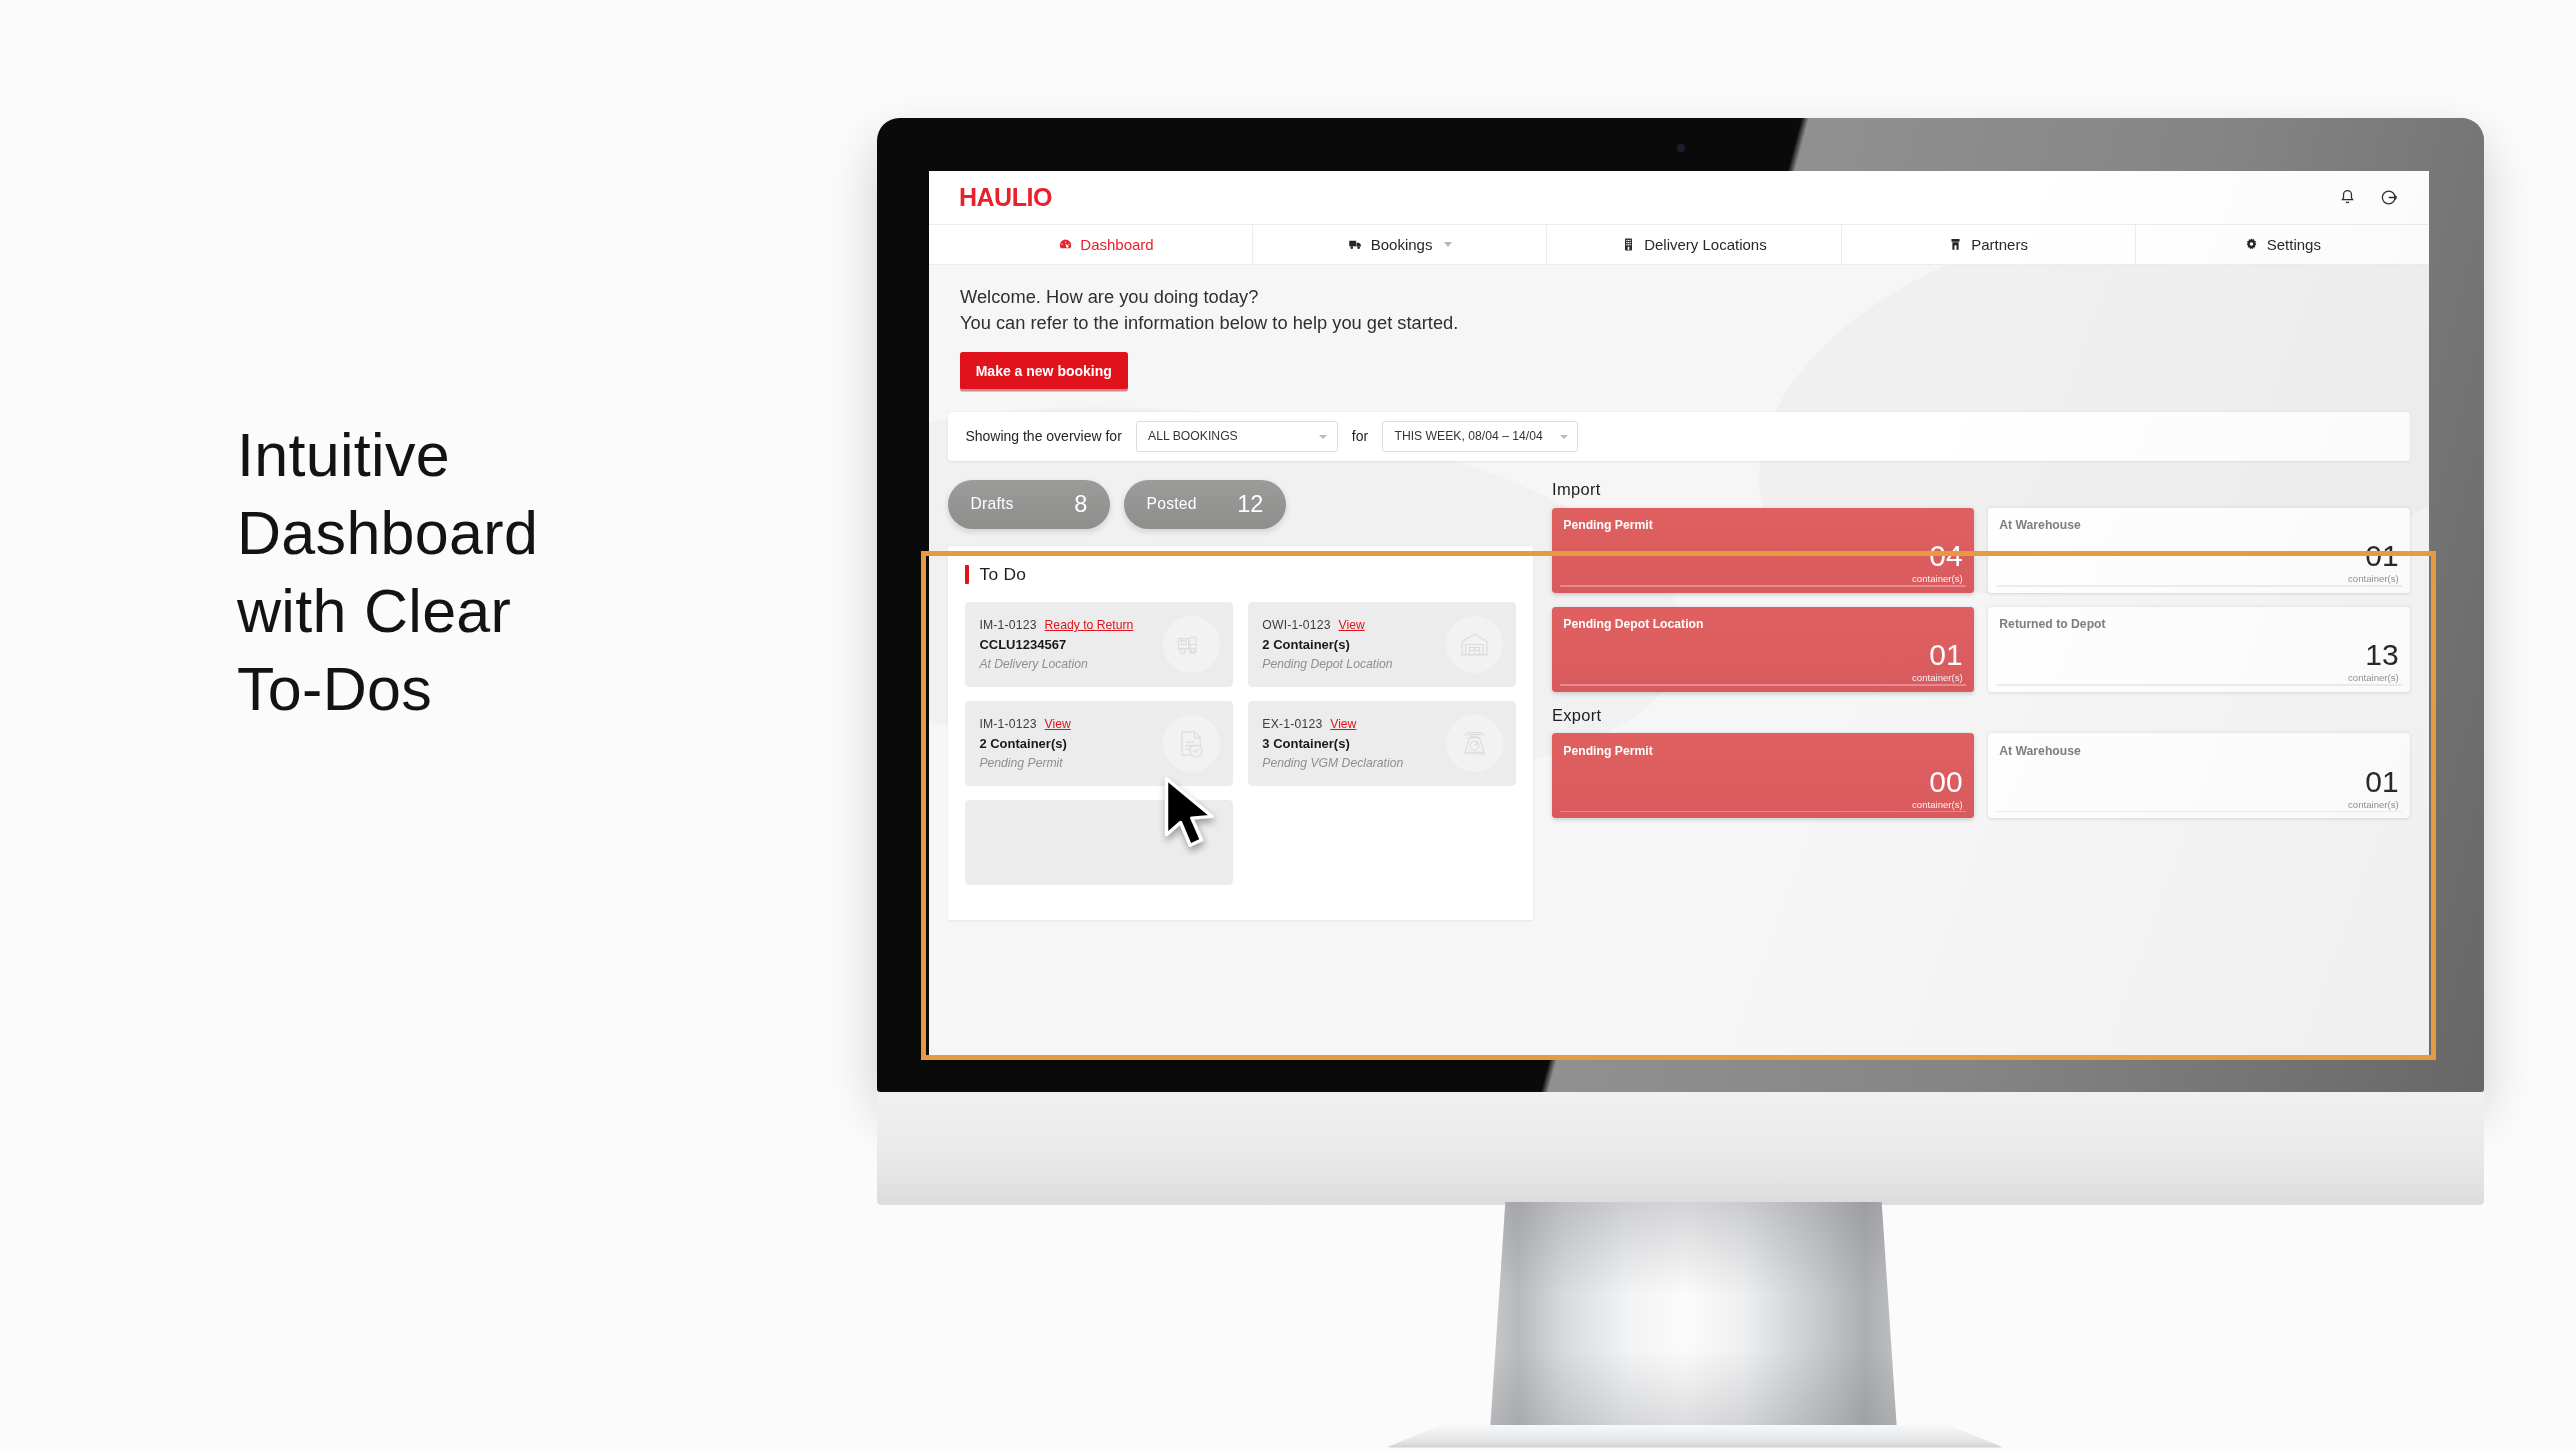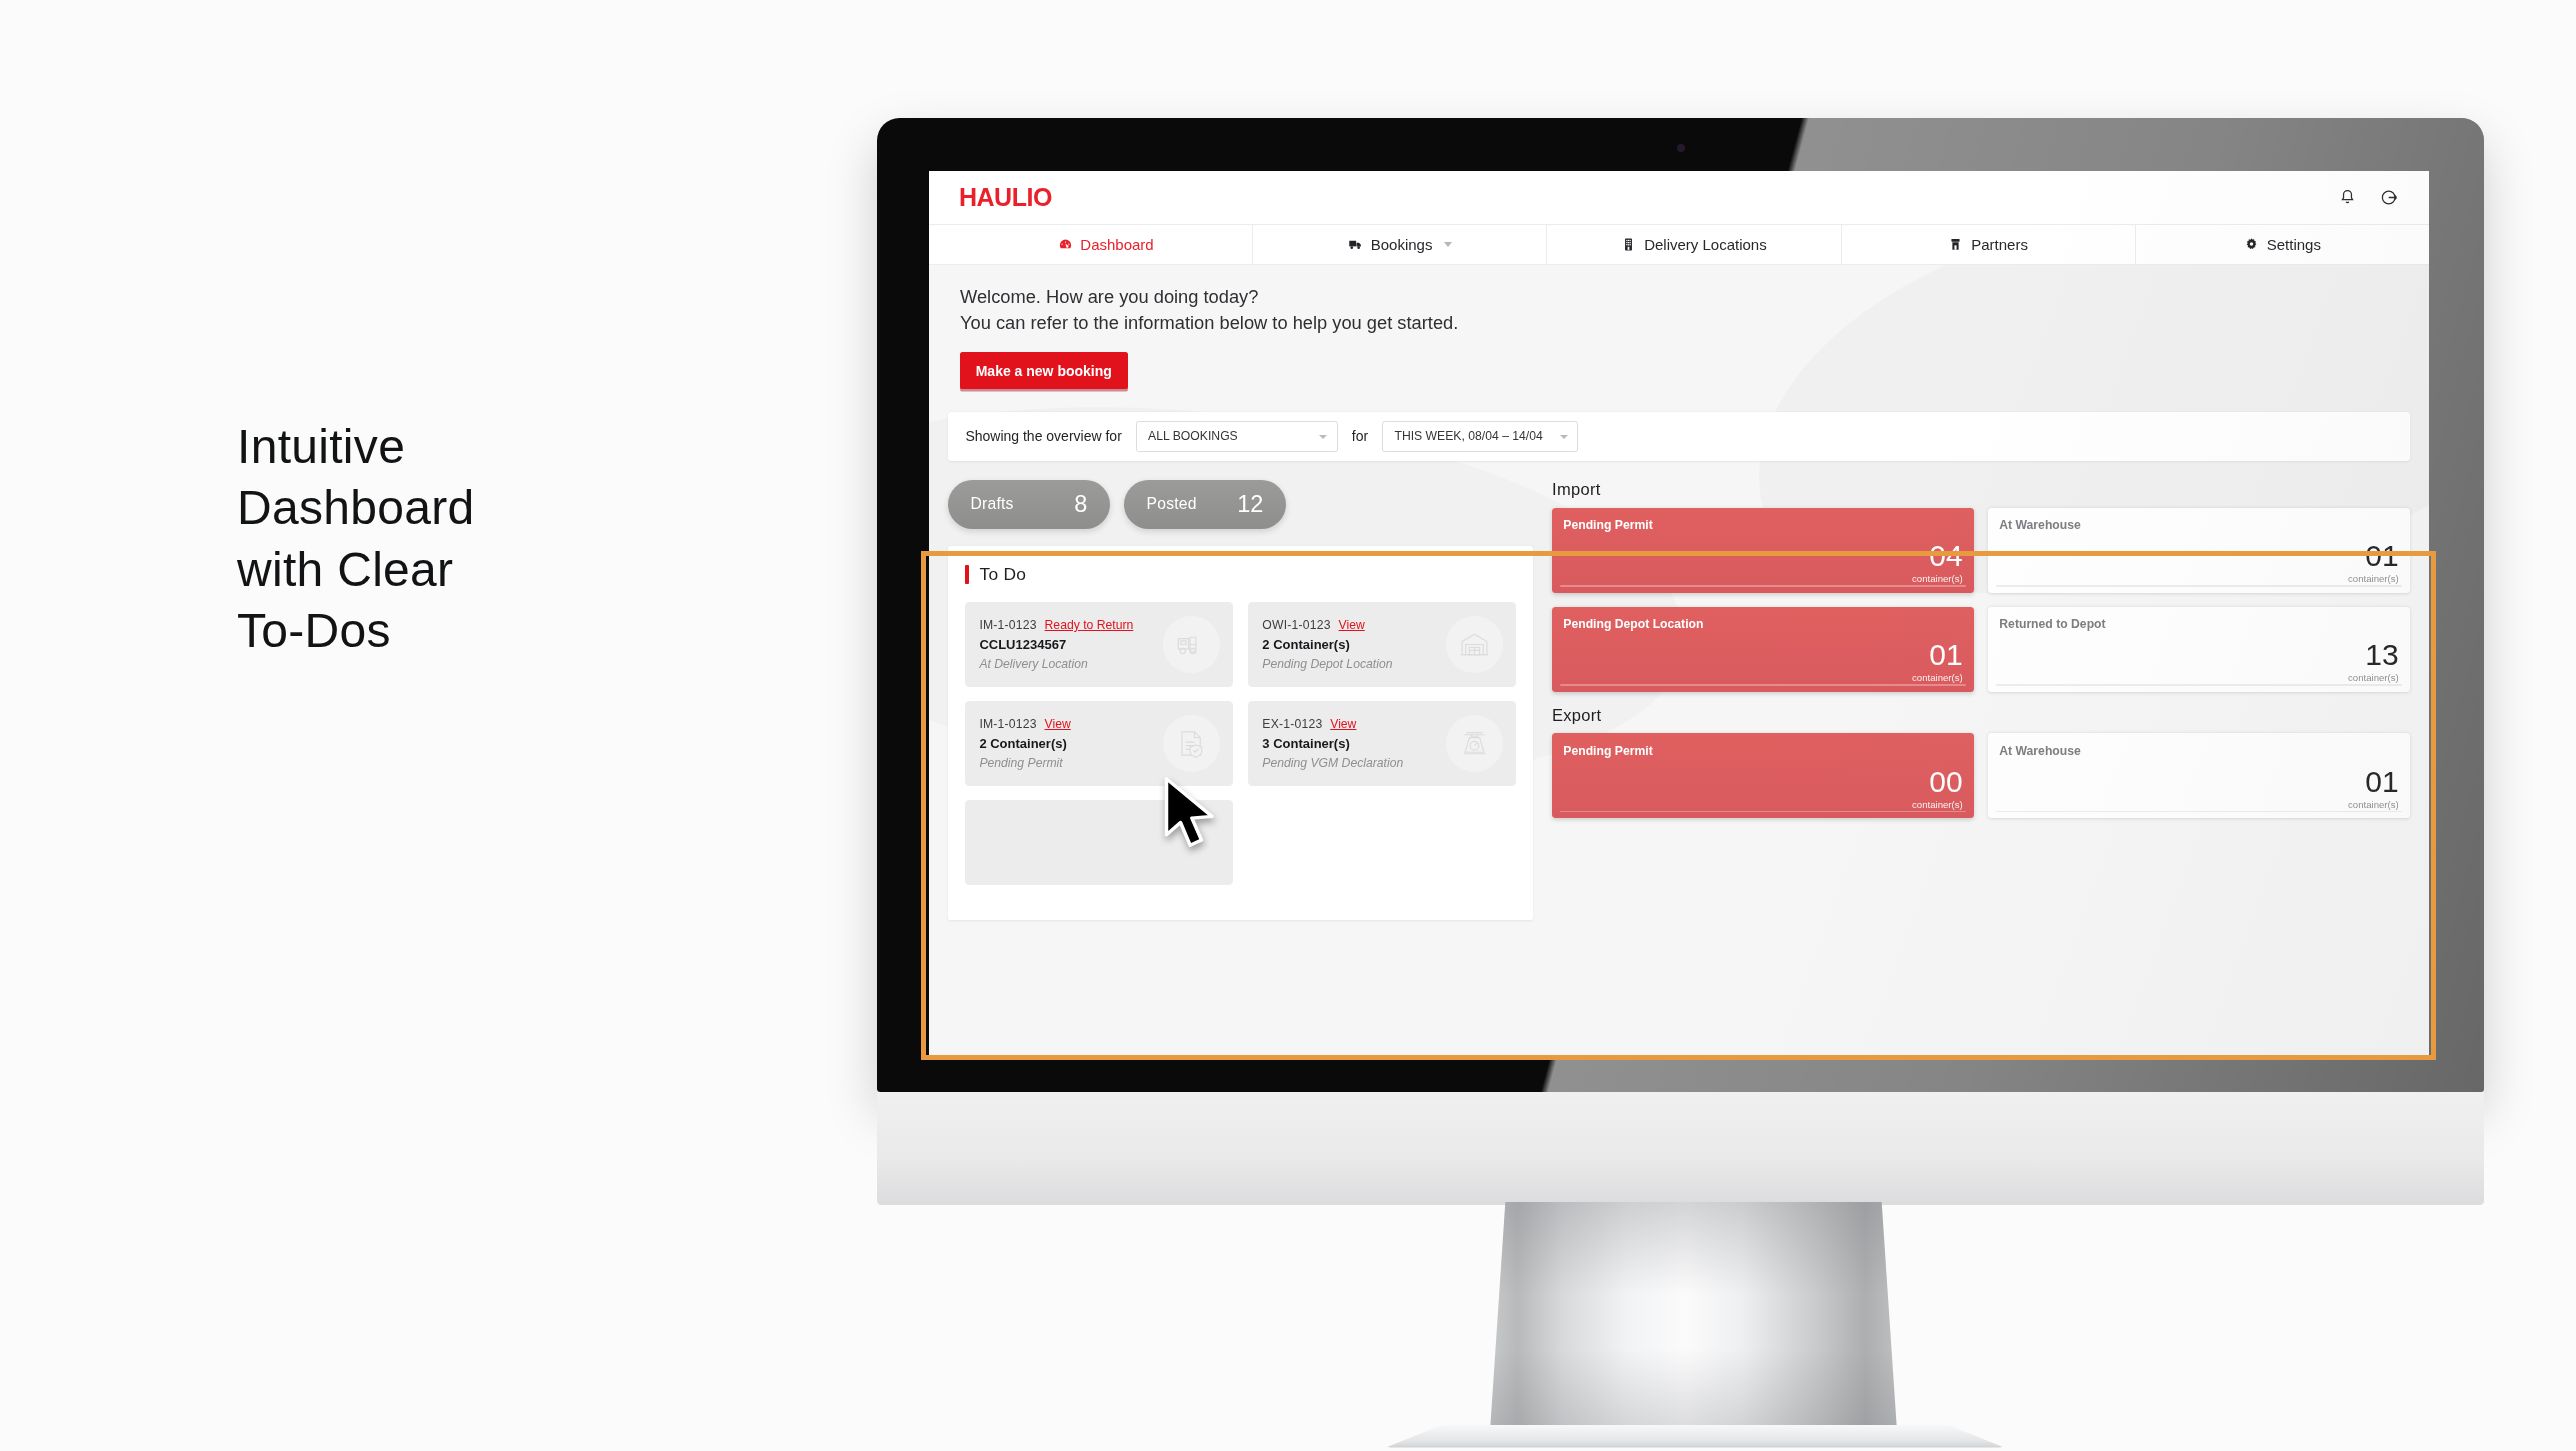--- a/index.html
+++ b/index.html
@@ -9,21 +9,21 @@
     font-family: "Liberation Sans", sans-serif;
     overflow: hidden;
   }
   #stage { position: relative; width: 2576px; height: 1452px; background: #fbfbfb; }
 
   
   #headline {
     position: absolute;
     left: 237px; top: 416px;
     width: 540px;
-    font-size: 48px;
+    font-size: 61px;
     line-height: 1.28;
     font-weight: 300;
     letter-spacing: 0.3px;
     color: #111315;
     white-space: pre-line;
   }
 
   
   #monitor {
     position: absolute;

